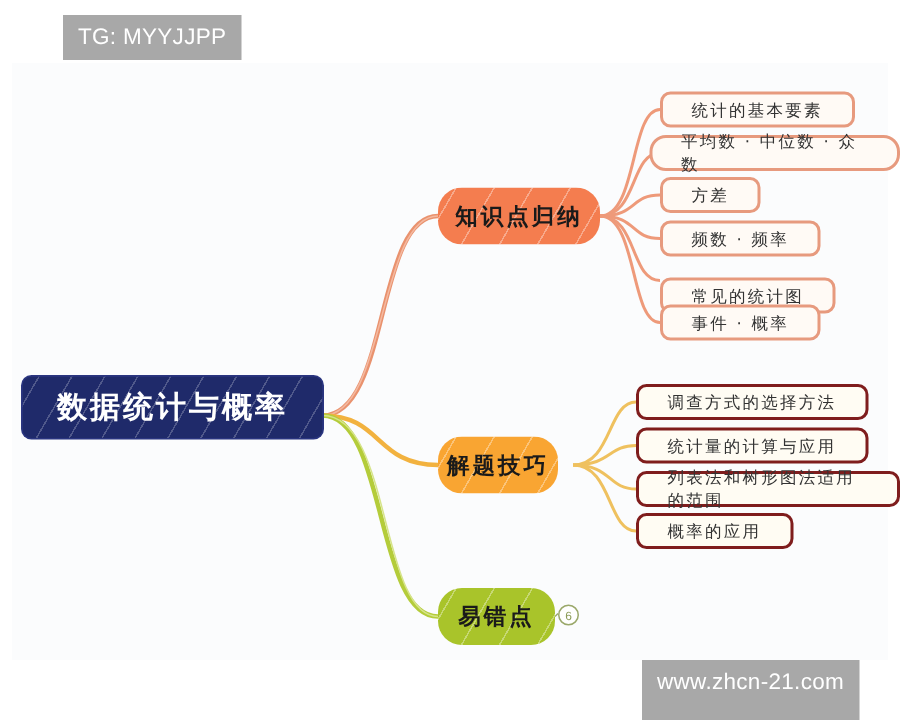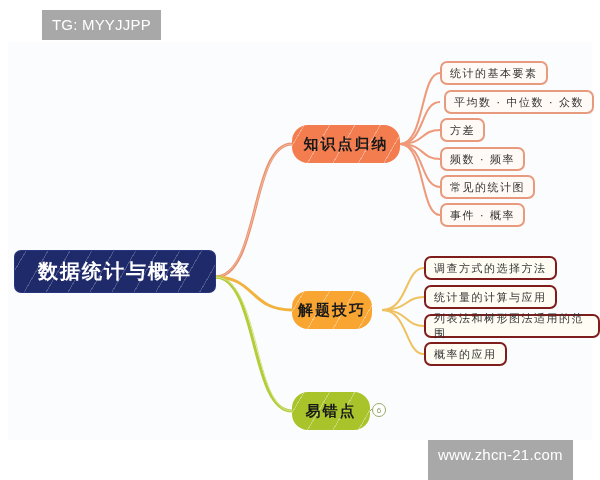--- a/index.html
+++ b/index.html
@@ -31,21 +31,21 @@
     .branch {
       height:38px; border-radius:16px; color:#1a1a1a;
       font-size:15px; font-weight:bold; letter-spacing:2px;
       background-image: repeating-linear-gradient(120deg, rgba(255,255,255,0) 0 10px, rgba(255,255,255,0.35) 10px 11px, rgba(255,255,255,0) 11px 22px);
     }
     .b1 { left:292px; top:125px; width:108px; background-color:#f47d4f; }
     .b2 { left:292px; top:291px; width:80px; background-color:#f9a532; }
     .b3 { left:292px; top:392px; width:78px; background-color:#a9c42a; }
     .leaf {
       height:24px; border-radius:7px; background:#fffaf5;
-      font-size:11px; color:#333; letter-spacing:1.5px; padding:0 8px;
+      font-size:11px; color:#333; letter-spacing:1.5px; padding:0 19px;
       justify-content:center;
     }
     .leaf.o { border:2px solid #e79a7e; }
     .leaf.y { border:2px solid #7f1d1d; background:#fffcf3; }
     .badge {
       position:absolute; left:372px; top:403px; width:12px; height:12px;
       border:1px solid #9aa86a; border-radius:50%; background:#fff;
       font-size:8px; color:#8a9a55; display:flex; align-items:center; justify-content:center;
       font-family:"Liberation Sans", sans-serif;
     }
@@ -95,30 +95,30 @@
   <span>解题技巧</span>
 </div>
 <div class="node branch b3">
   <span>易错点</span>
 </div>
 <div class="badge">6</div>
 
 <div class="node leaf o" style="left:440px;top:61px;">
   <span>统计的基本要素</span>
 </div>
-<div class="node leaf o" style="left:444px;top:90px;">
+<div class="node leaf o" style="left:433px;top:90px;border-radius:11px;">
   <span>平均数 · 中位数 · 众数</span>
 </div>
 <div class="node leaf o" style="left:440px;top:118px;">
   <span>方差</span>
 </div>
 <div class="node leaf o" style="left:440px;top:147px;">
   <span>频数 · 频率</span>
 </div>
-<div class="node leaf o" style="left:440px;top:175px;">
+<div class="node leaf o" style="left:440px;top:185px;">
   <span>常见的统计图</span>
 </div>
 <div class="node leaf o" style="left:440px;top:203px;">
   <span>事件 · 概率</span>
 </div>
 
 <div class="node leaf y" style="left:424px;top:256px;">
   <span>调查方式的选择方法</span>
 </div>
 <div class="node leaf y" style="left:424px;top:285px;">

